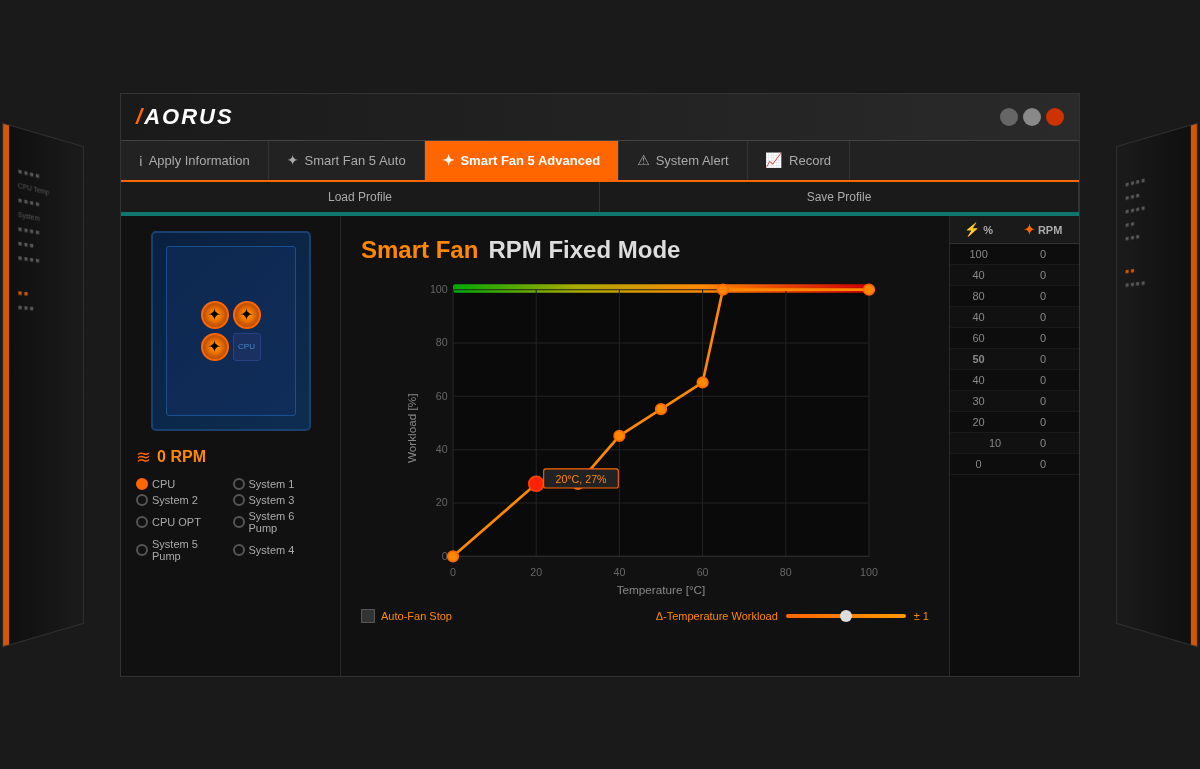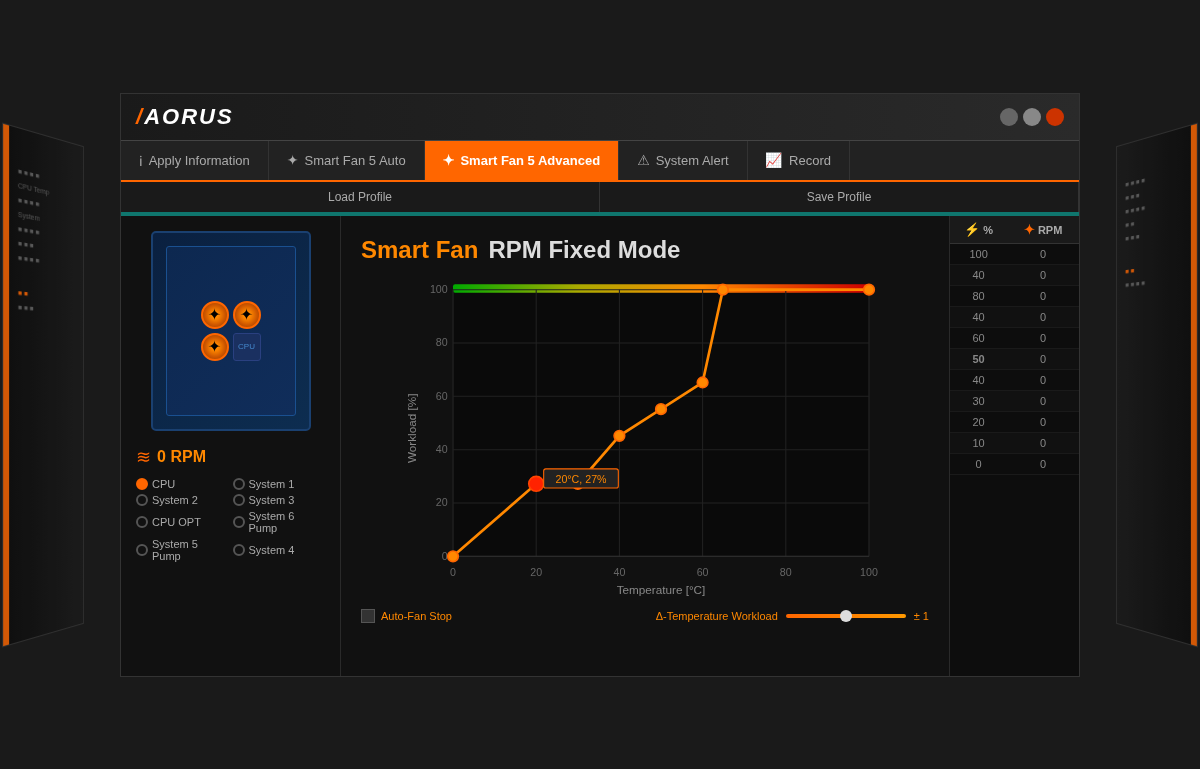--- a/index.html
+++ b/index.html
@@ -654,21 +654,21 @@
     </tr>
             <tr>
       <td style="cursor:pointer;margin-top:44px;">30</td>
       <td>0</td>
     </tr>
             <tr>
       <td style="cursor:pointer;">20</td>
       <td>0</td>
     </tr>
             <tr>
-      <td style="cursor:pointer;">10</td>
+      <td style="cursor:pointer;text-align:right;">10</td>
       <td>0</td>
     </tr>
             <tr>
       <td style="cursor:pointer;">0</td>
       <td>0</td>
     </tr>
           </tbody>
       </table>
     </div>
   </div>

